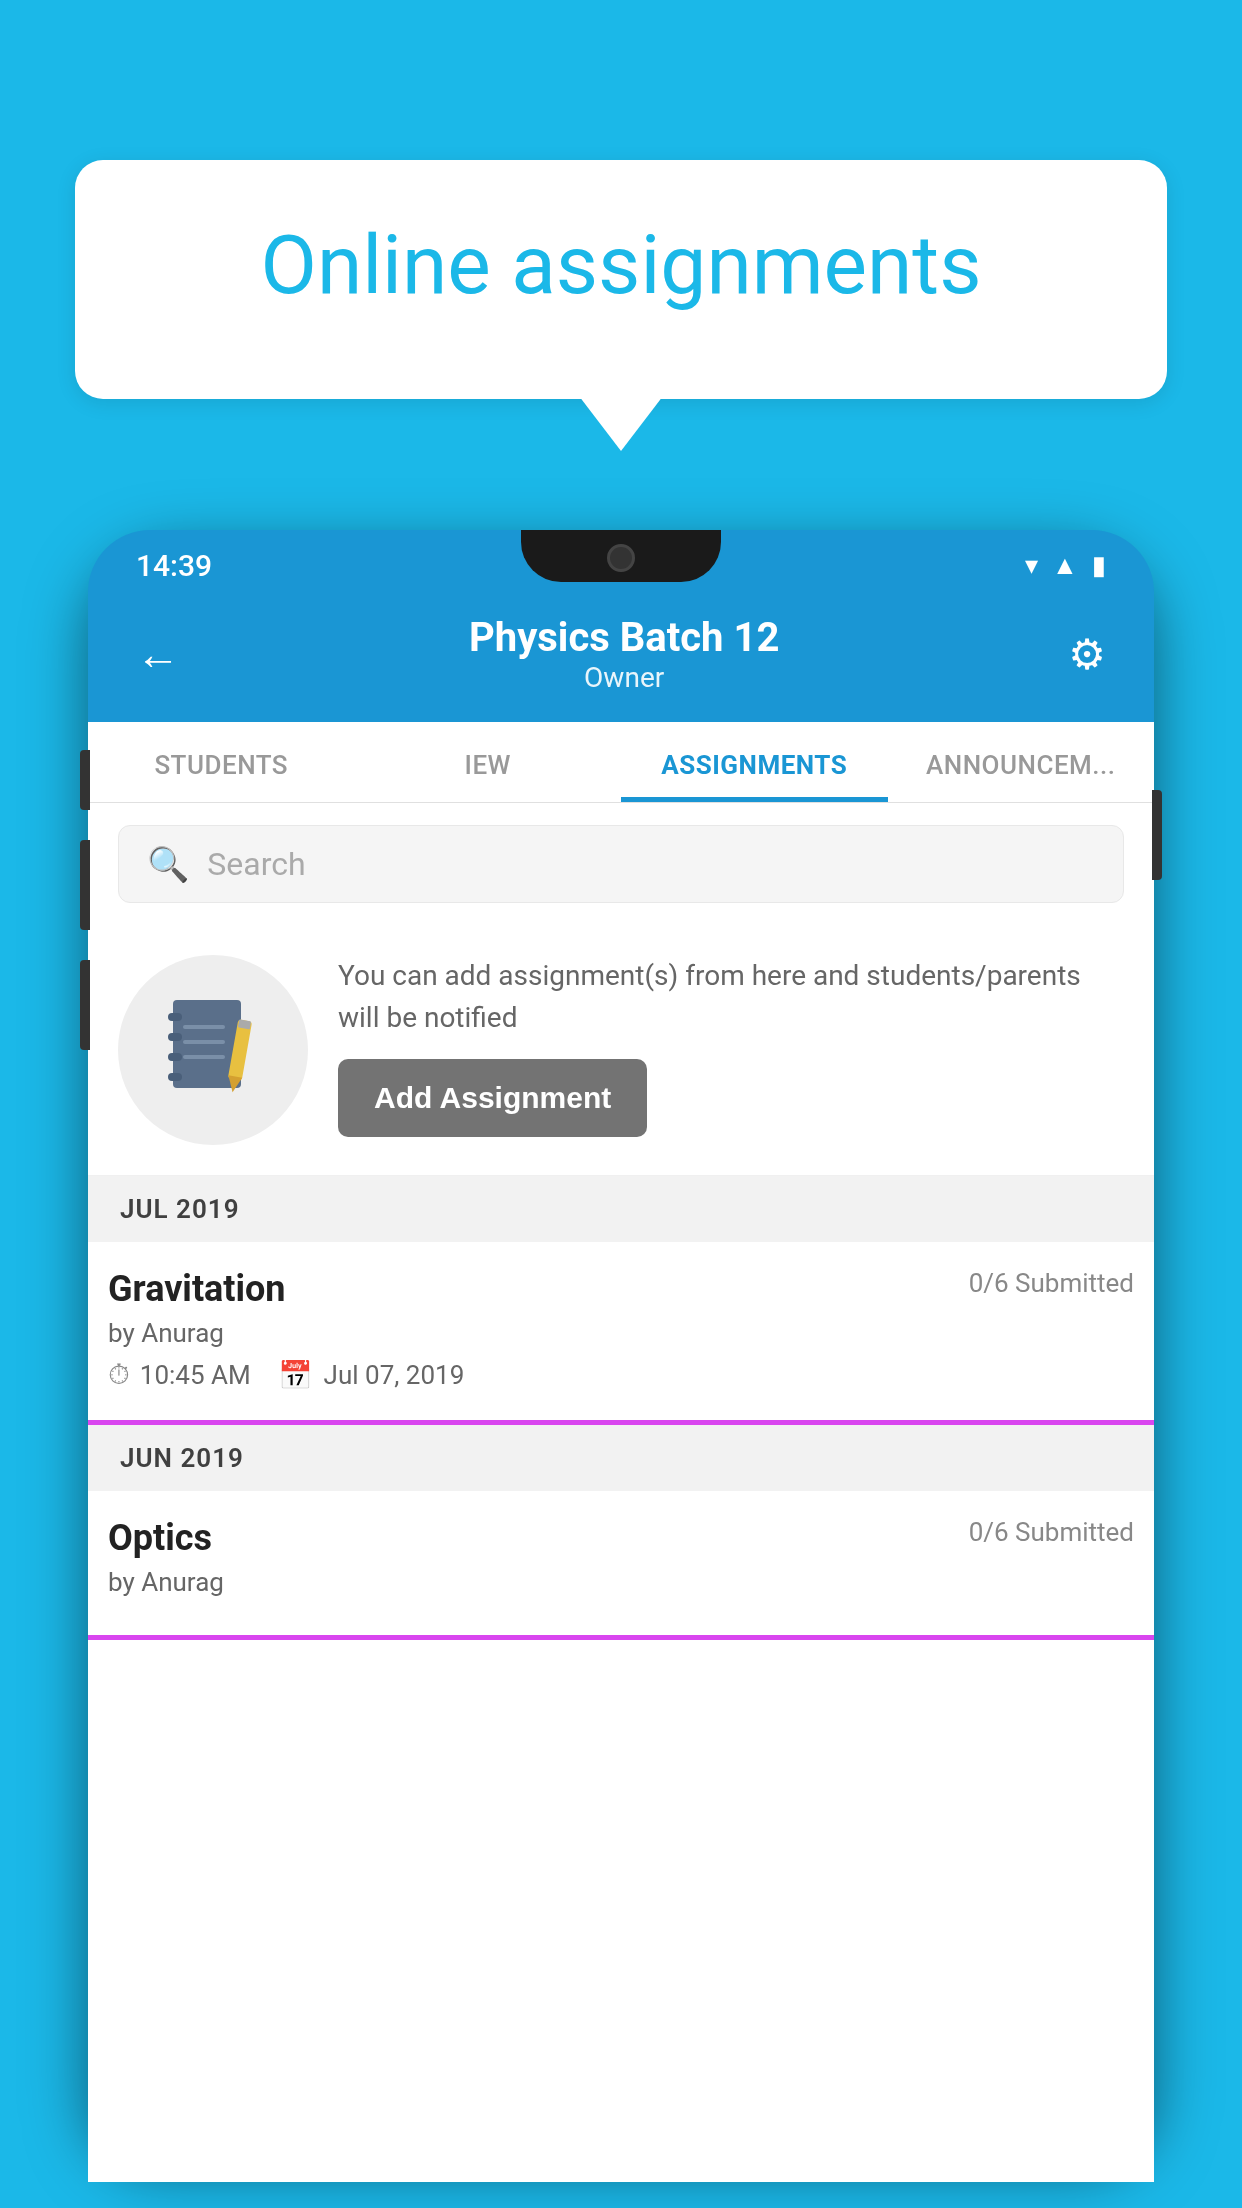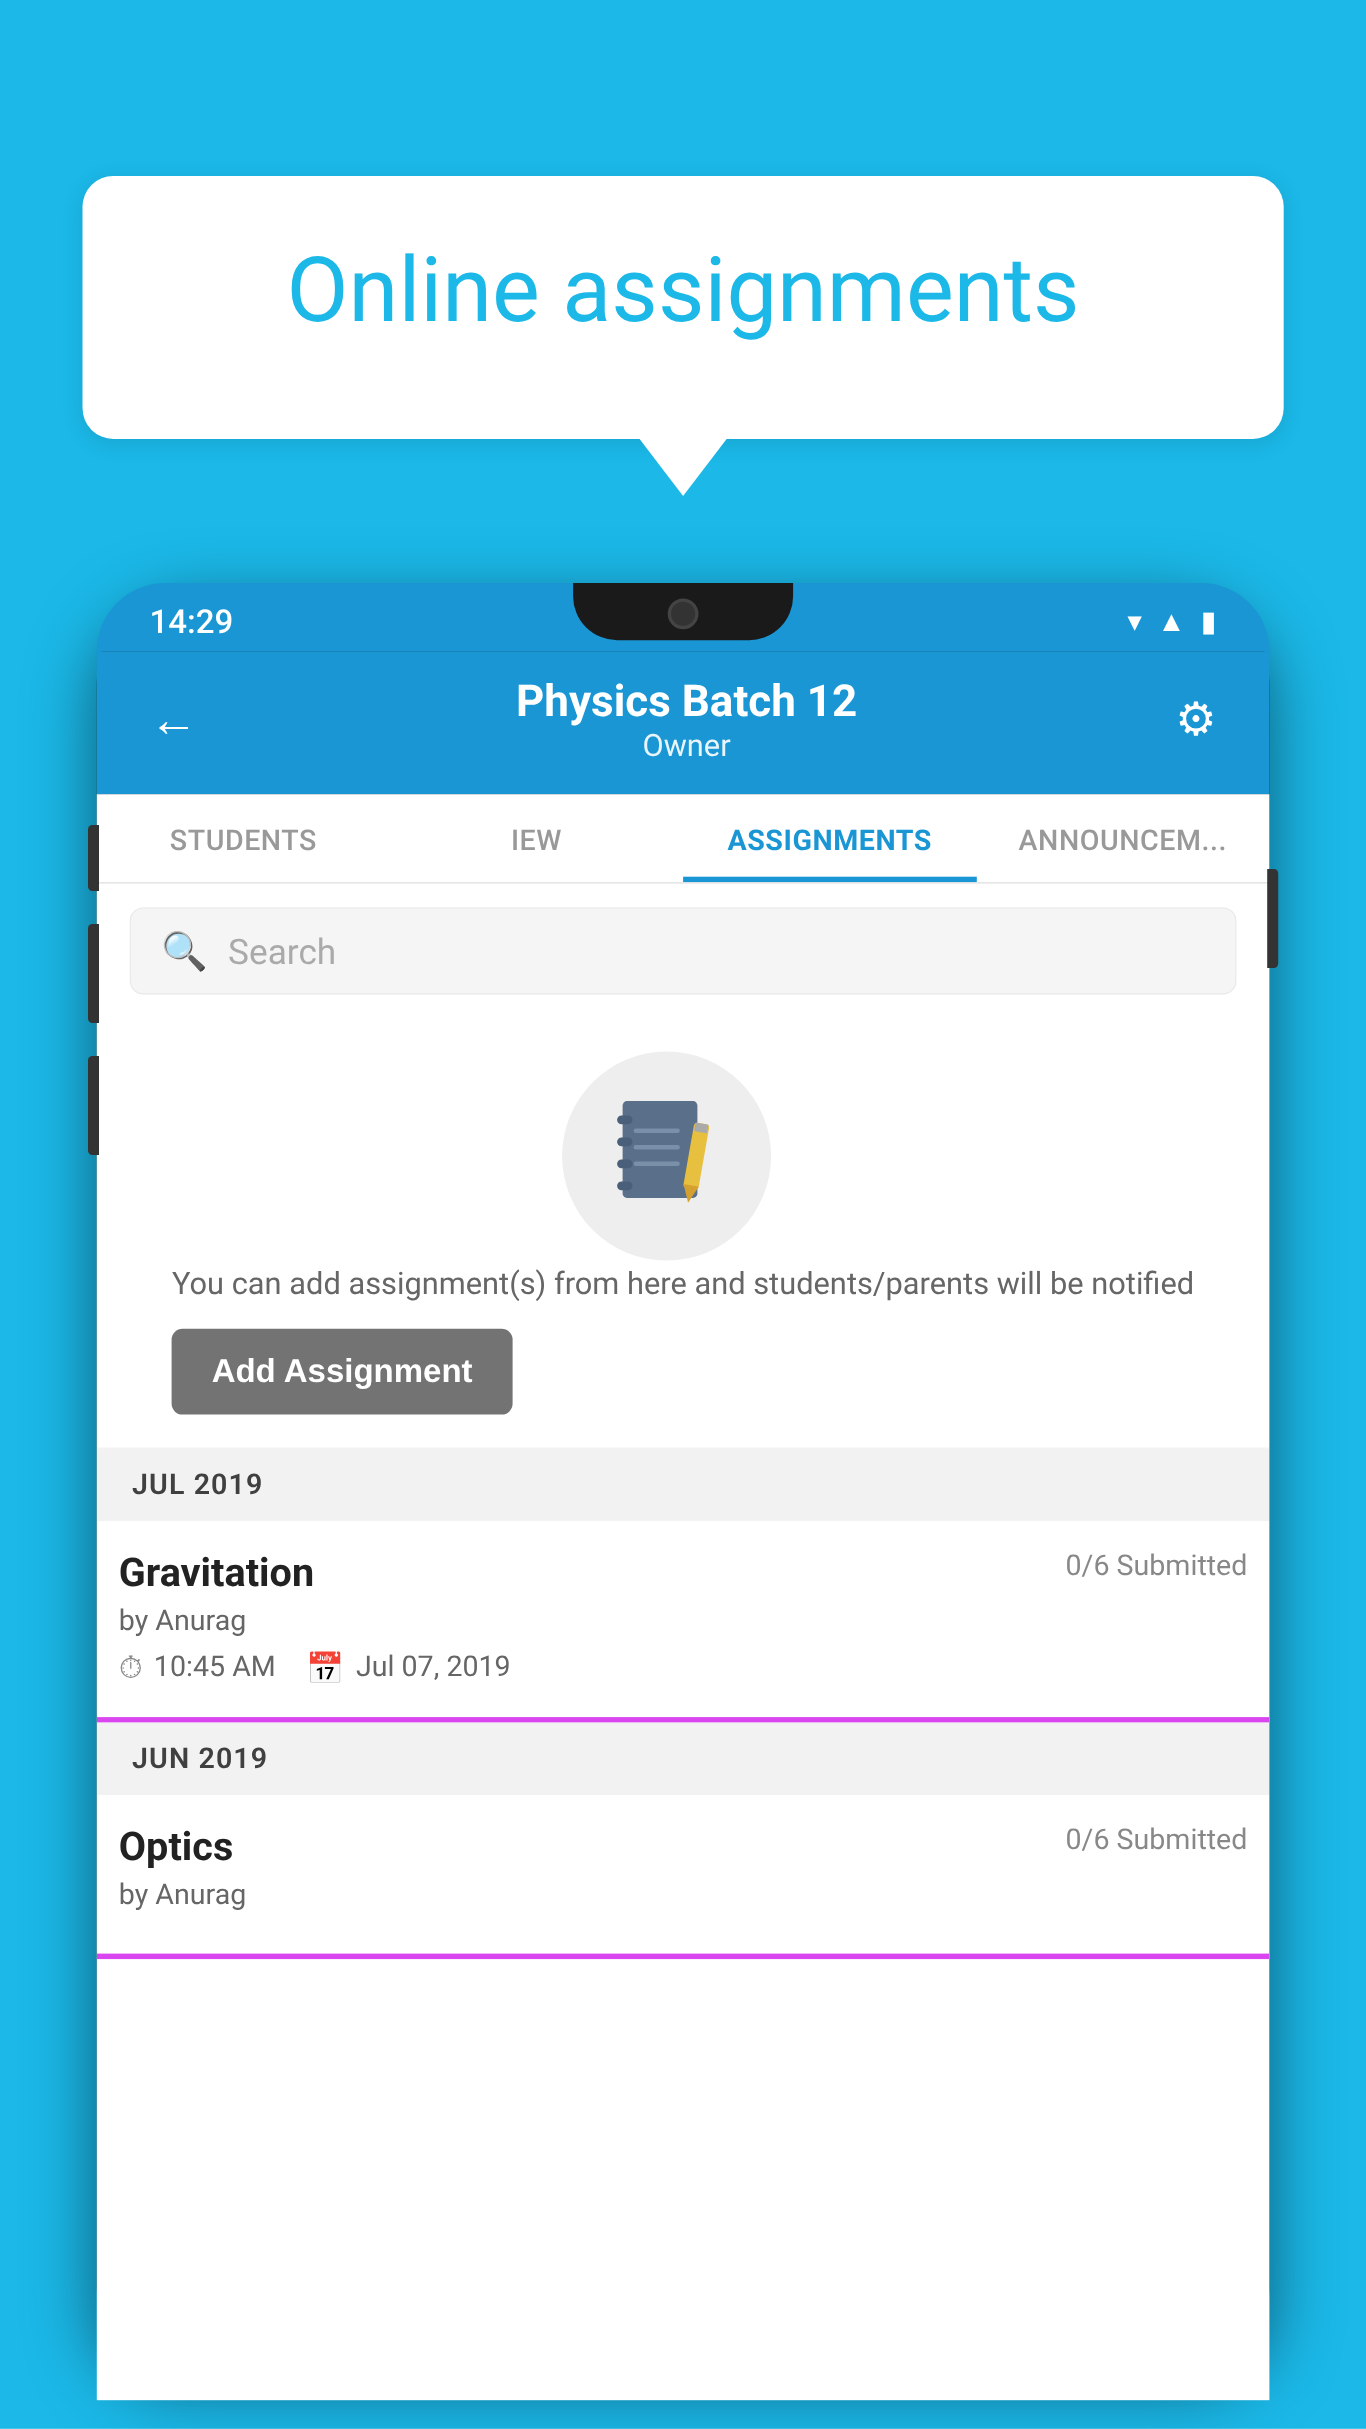--- a/index.html
+++ b/index.html
@@ -231,25 +231,23 @@
 
     .search-placeholder {
       color: #aaa;
       font-size: 32px;
       text-align: right;
     }
 
     
     .info-section {
       display: flex;
-      align-items: center;
       padding: 30px 30px;
       background: white;
       border-bottom: 1px solid #f0f0f0;
-      flex-direction: column;
     }
 
     .notebook-icon-wrapper {
       width: 190px;
       height: 190px;
       background: #eee;
       border-radius: 50%;
       display: flex;
       align-items: center;
       justify-content: center;
@@ -404,21 +402,21 @@
     <div class="phone-notch">
       <div class="phone-camera"></div>
     </div>
 
     <div class="phone-side-btn-right"></div>
     <div class="phone-side-btn-left-1"></div>
     <div class="phone-side-btn-left-2"></div>
     <div class="phone-side-btn-left-3"></div>
 
     <div class="status-bar">
-      <span class="status-time">14:29</span>
+      <span class="status-time">14:39</span>
       <div class="status-icons">
         <span class="wifi-icon">▾</span>
         <span class="signal-icon">▲</span>
         <span class="battery-icon">▮</span>
       </div>
     </div>
 
     <div class="app-header">
       <span class="header-back">←</span>
       <div class="header-center">

